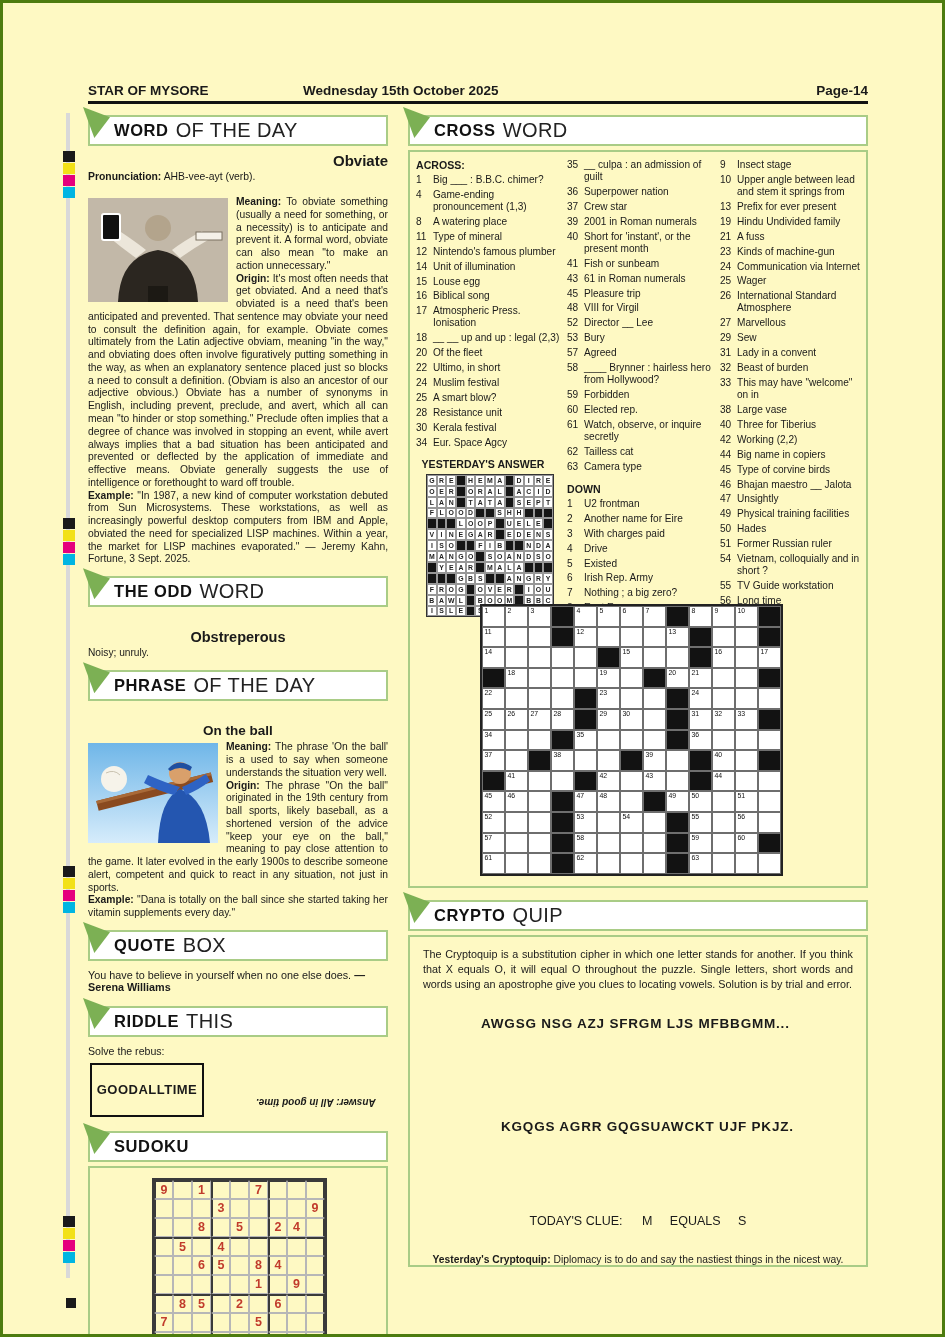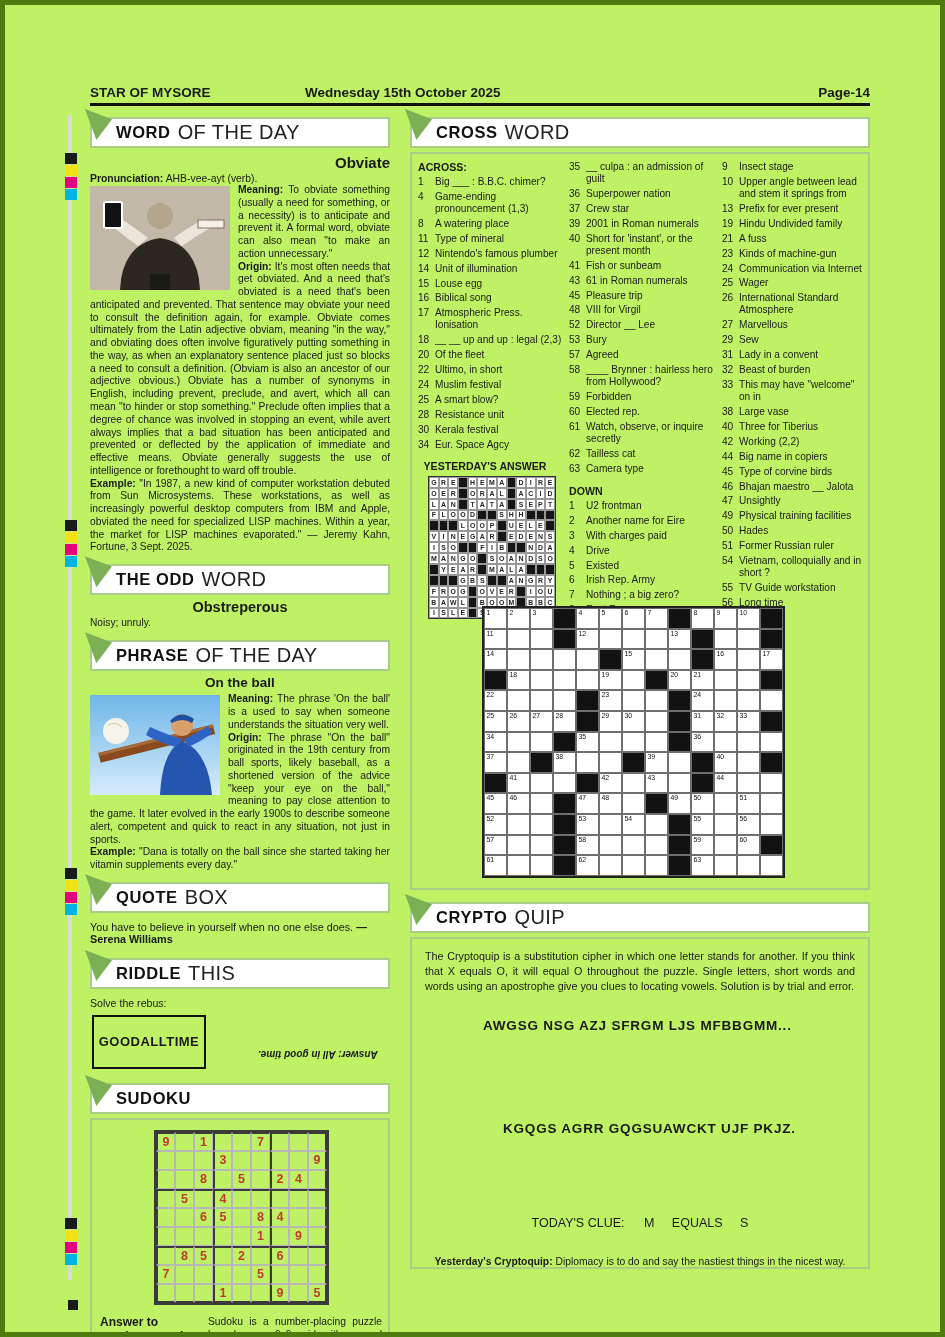--- a/index.html
+++ b/index.html
@@ -1,17 +1,17 @@
 <!DOCTYPE html>
 <html><head>
 <meta charset="utf-8">
 <style>
 *{box-sizing:border-box;margin:0;padding:0}
 body{margin:0;background:#e8e8e8;font-family:"Liberation Sans",sans-serif}
-.page{position:relative;width:945px;height:1337px;background:#bef264;border:5px solid #4d7c0f;overflow:hidden;color:#1a1a1a;margin:0 auto}
+.page{position:relative;width:945px;height:1337px;background:#fef9c3;border:3px solid #4d7c0f;overflow:hidden;color:#1a1a1a;margin:0 auto}
 
 .mast{position:absolute;top:80px;left:85px;width:780px;height:16px;font-weight:700;font-size:13.5px}
 .mast .m-paper{position:absolute;left:0}
 .mast .m-date{position:absolute;left:215px}
 .mast .m-page{position:absolute;right:0}
 .mast-rule{position:absolute;top:98px;left:85px;width:780px;height:3px;background:#111}
 
 .graybar{position:absolute;left:63px;width:4px;background:#d9d9d9}
 .cmyk{position:absolute;left:60px;width:12px}
 .cmyk div{width:12px;height:11px;margin-bottom:1px}
@@ -19,25 +19,25 @@
 .lcol{position:absolute;left:85px;top:112px;width:300px}
 .rcol{position:absolute;left:405px;top:112px;width:460px}
 
 .sec{position:relative;border:2.5px solid #a9cc86;background:#fff;height:31px;display:flex;align-items:center;padding-left:24px;margin-left:0}
 .sec .fold{position:absolute;left:-7px;top:-10px;width:27px;height:31px;background:#7cb054;clip-path:polygon(0 0,100% 33%,42% 100%)}
 .sec .b{font-weight:800;font-size:16.5px;letter-spacing:.6px;color:#111}
 .sec .l{font-weight:400;font-size:20px;margin-left:7px;letter-spacing:.4px;color:#222}
 
 .wd-title{text-align:right;font-weight:700;font-size:15px;margin:6px 0 2px}
 .small-label{font-weight:700}
-.wd-pron{font-size:10.4px;margin-bottom:0}
+.wd-pron{font-size:10.4px;margin-bottom:14px}
 .body-txt{font-size:10.3px;text-align:justify;line-height:1.24}
 .wd-img{float:left;width:140px;height:104px;margin:2px 8px 2px 0;background:#cfc5b4}
 .ph-img{float:left;width:130px;height:100px;margin:2px 8px 2px 0}
-.center-word{text-align:center;font-weight:700;font-size:14.5px;margin-top:4px}
+.center-word{text-align:center;font-weight:700;font-size:14.5px;margin-top:22px}
 .center-def{font-size:10.2px;margin-top:2px}
 .quote-line{font-size:10.8px;margin-top:8px}
 .riddle-prompt{font-size:10.6px;margin-top:8px}
 .rebus-box{width:114px;height:54px;border:2px solid #111;display:flex;align-items:center;justify-content:center;font-weight:700;font-size:13px;letter-spacing:.5px;margin:6px 0 0 2px}
 .rebus-ans{float:right;transform:rotate(180deg);font-weight:700;font-style:italic;font-size:10px;margin:-20px 12px 0 0}
 
 .sud-wrap{margin-top:14px}
 .sud-body{border:2px solid #a9cc86;margin-top:4px;padding:10px 6px 10px 6px}
 .sgrid{display:grid;grid-template-columns:repeat(9,19px);grid-auto-rows:19px;border:2px solid #3a3a3a;width:fit-content;margin-left:56px}
 .sgrid .c{border:1px solid #b7b7b7;display:flex;align-items:center;justify-content:center;font-size:12.5px;font-weight:600}

